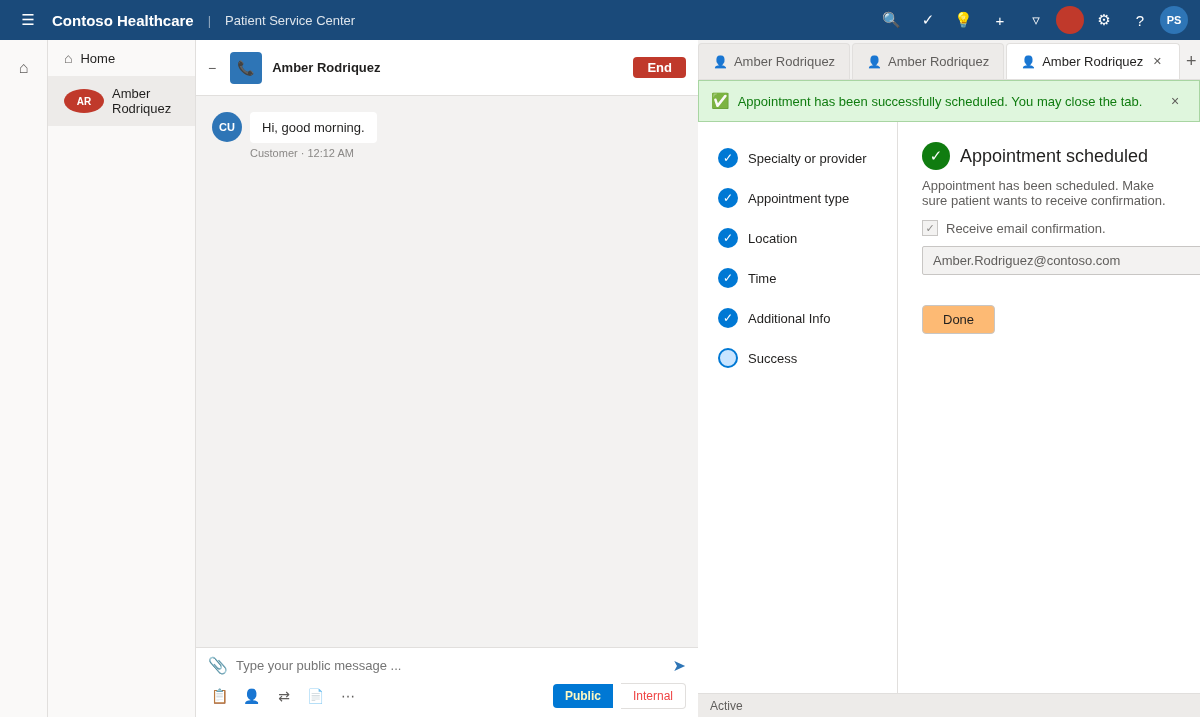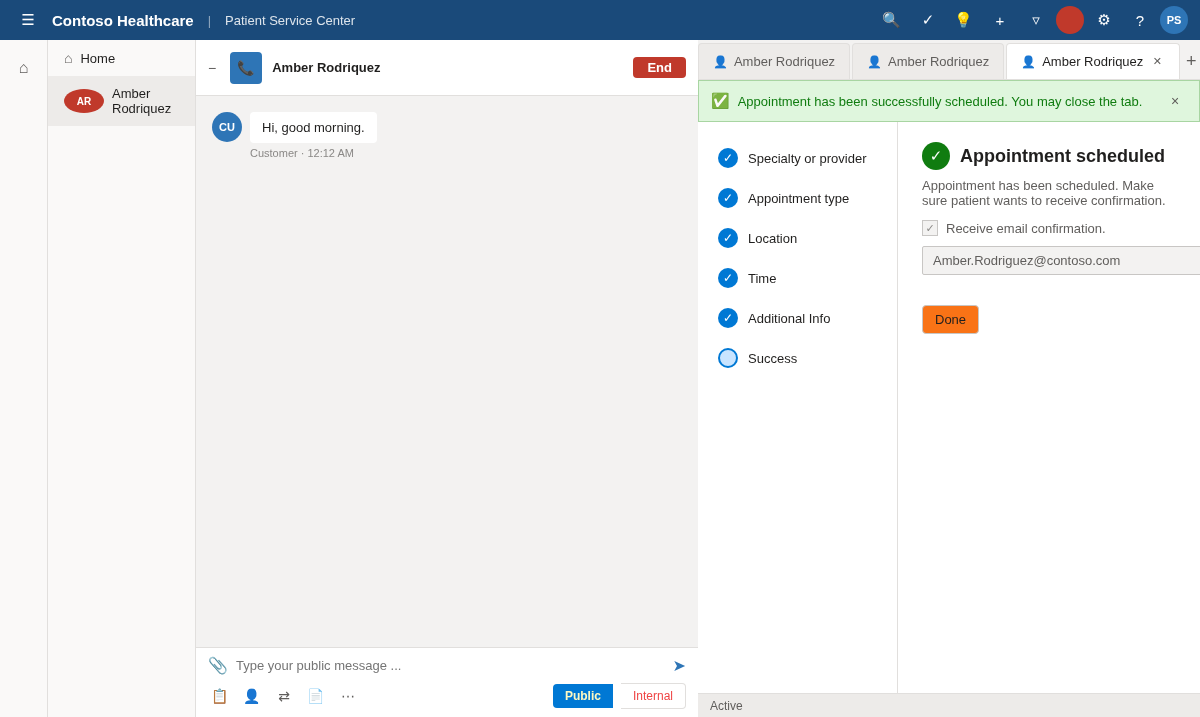--- a/index.html
+++ b/index.html
@@ -393,21 +393,21 @@
     .scheduled-icon {
       width: 28px; height: 28px;
       border-radius: 50%;
       background: #107c10;
       color: white;
       display: flex; align-items: center; justify-content: center;
       font-size: 15px;
     }
     .scheduled-title {
       font-size: 18px;
-      font-weight: 700;
+      font-weight: 400;
       color: #201f1e;
     }
     .scheduled-desc {
       font-size: 13px;
       color: #605e5c;
       margin-bottom: 12px;
     }
     .email-confirm-row {
       display: flex;
       align-items: center;
@@ -430,25 +430,25 @@
       background: #f3f2f1;
       padding: 6px 10px;
       font-size: 13px;
       color: #605e5c;
       border-radius: 2px;
       width: 380px;
       display: block;
     }
     .btn-done {
       margin-top: 30px;
-      background: #f97316;
+      background: #fdba74;
       color: #201f1e;
       border: 1px solid #c8c6c4;
       border-radius: 4px;
-      padding: 6px 12px;
+      padding: 6px 20px;
       font-size: 13px;
       cursor: pointer;
     }
 
     
     .status-bar {
       height: 24px;
       background: #edebe9;
       border-top: 1px solid #e1dfdd;
       display: flex;

